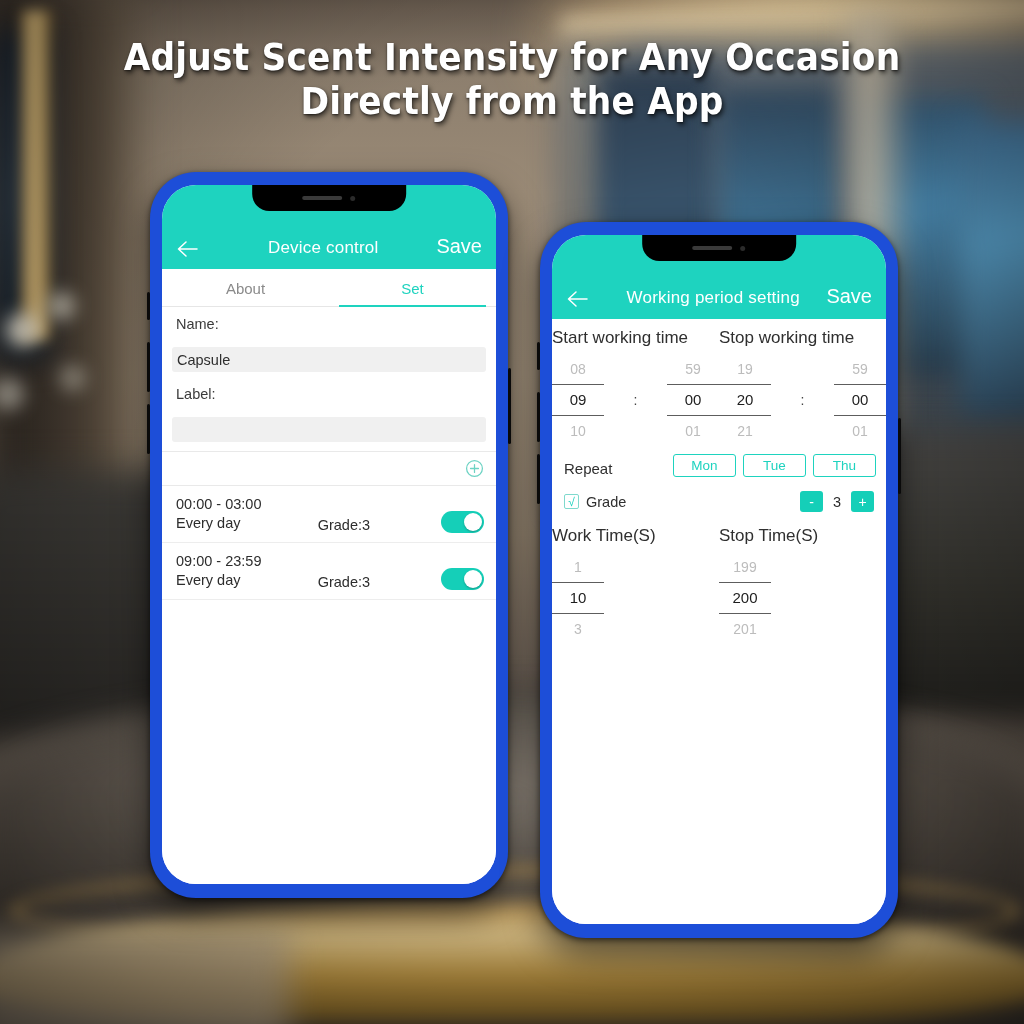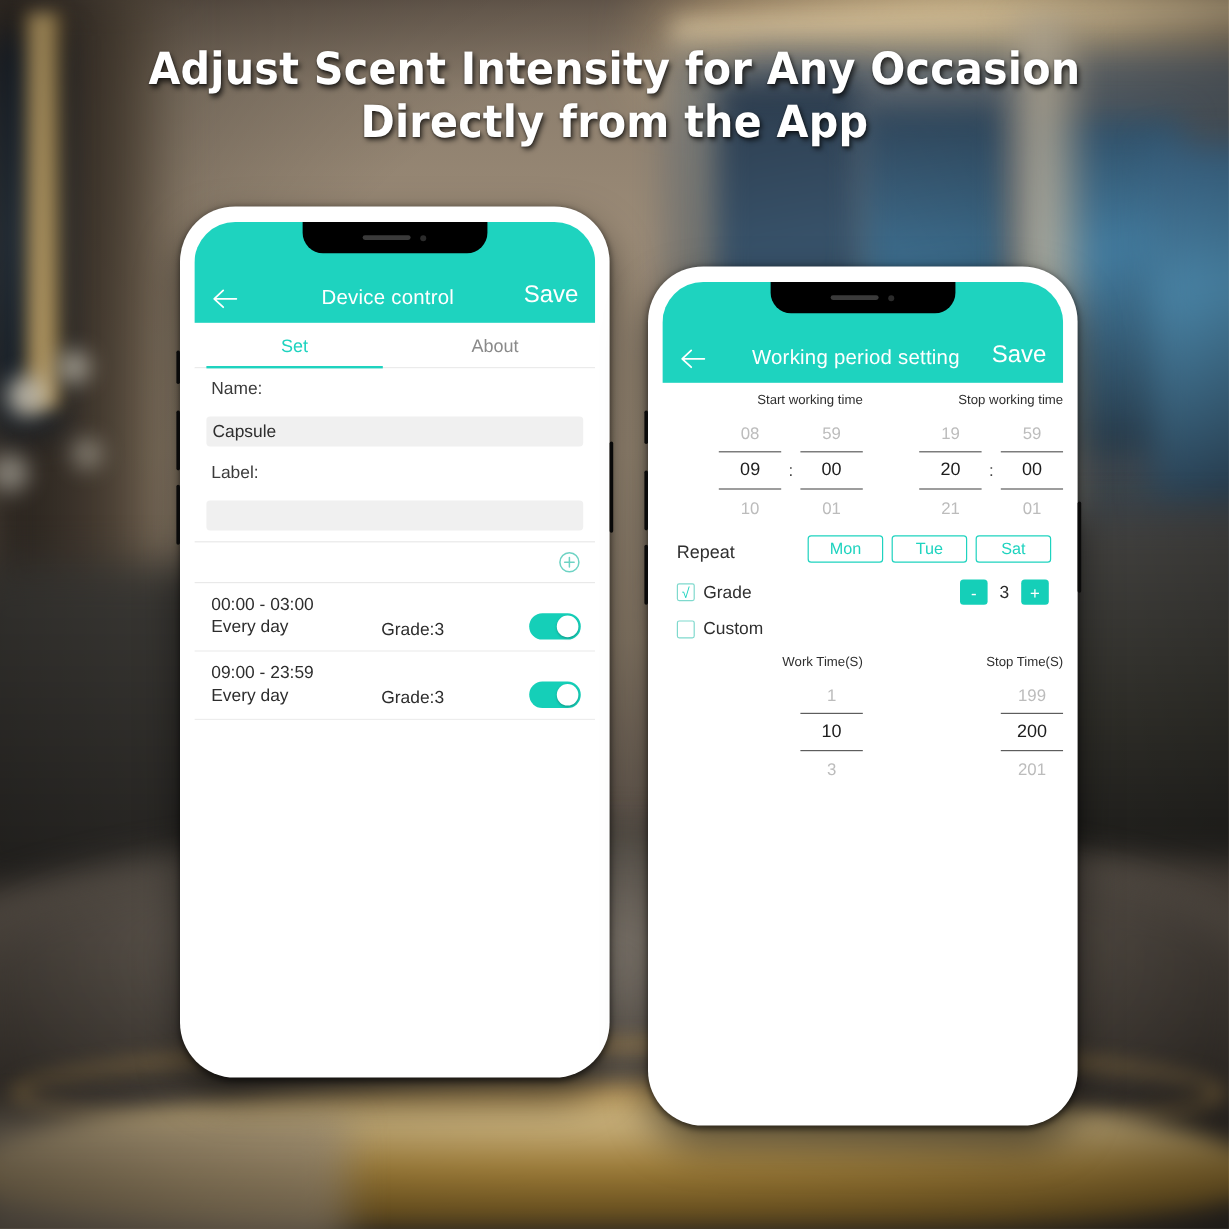--- a/index.html
+++ b/index.html
@@ -163,21 +163,21 @@
     font-size: 37px;
     line-height: 44px;
     letter-spacing: .2px;
     text-shadow: 2px 3px 5px rgba(0,0,0,.62), 0 1px 2px rgba(0,0,0,.5);
     transform: scaleX(.93);
   }
 
   
   .phone {
     position: absolute;
-    background: #ffffff;
+    background: #1d4ed8;
     border-radius: 46px;
     box-shadow: 0 16px 34px rgba(0,0,0,.55), 0 2px 6px rgba(0,0,0,.6);
     padding: 13px 12px 14px 12px;
   }
   .phone .screen {
     position: relative;
     width: 100%; height: 100%;
     background: #fff;
     border-radius: 34px;
     overflow: hidden;
@@ -254,24 +254,24 @@
     width: 43px; height: 22px; border-radius: 12px; background: #15CFB8;
     position: relative; flex: 0 0 auto;
   }
   .toggle .knob {
     position: absolute; top: 2px; right: 2px; width: 18px; height: 18px;
     border-radius: 50%; background: #fff; box-shadow: 0 1px 2px rgba(0,0,0,.25);
   }
 
   
   .col-heads { display: flex; padding: 9px 0 4px; }
-  .col-heads > div { flex: 1; text-align: right; font-size: 11px; color: #2f2f2f; }
+  .col-heads > div { flex: 1; text-align: left; font-size: 17px; color: #2f2f2f; }
 
   .picker-group { display: flex; padding: 2px 0 4px; }
-  .picker-half { flex: 1; display: flex; align-items: center; justify-content: flex-end; gap: 6px; }
+  .picker-half { flex: 1; display: flex; align-items: center; justify-content: space-between; gap: 20px; }
   .wheel { width: 52px; text-align: center; }
   .wheel .ghost { font-size: 14px; color: #bcbcbc; line-height: 30px; }
   .wheel .sel {
     font-size: 15px; color: #1d1d1d; line-height: 30px;
     border-top: 1.6px solid #5d5d5d; border-bottom: 1.6px solid #5d5d5d;
   }
   .colon { font-size: 14px; color: #444; padding-bottom: 1px; }
 
   .repeat-row { display: flex; align-items: center; padding: 4px 10px 2px 12px; gap: 8px; }
   .repeat-label { font-size: 15px; color: #2f2f2f; flex: 0 0 auto; }
@@ -348,22 +348,22 @@
       <div class="back">
         <svg width="22" height="18" viewBox="0 0 22 18">
           <path d="M10 2 L2.5 9 L10 16 M2.5 9 H21" fill="none" stroke="#ffffff" stroke-width="1.5" stroke-linecap="round" stroke-linejoin="round"></path>
         </svg>
       </div>
       <div class="title">Device control</div>
       <div class="save">Save</div>
     </div>
 
     <div class="tabs">
+      <div class="tab">About</div>
       <div class="tab active">Set</div>
-      <div class="tab">About</div>
     </div>
 
     <div class="body">
       <div class="field-label">Name:</div>
       <div class="field-box">Capsule</div>
 
       <div class="field-label">Label:</div>
       <div class="field-box"></div>
 
       <div class="divider-row">
@@ -454,39 +454,35 @@
           </div>
         </div>
       </div>
 
       <div class="repeat-row">
         <div class="repeat-label">Repeat</div>
         <div class="chips">
           <div class="chip-line">
             <div class="chip on">Mon</div>
             <div class="chip on">Tue</div>
-            <div class="chip on">Sat</div>
+            <div class="chip on">Thu</div>
           </div>
         </div>
       </div>
 
       <div class="check-row">
         <div class="checkbox">√</div>
         <div class="ctext">Grade</div>
         <div class="stepper">
           <div class="step-btn">-</div>
           <div class="step-val">3</div>
           <div class="step-btn">+</div>
         </div>
       </div>
 
-      <div class="check-row">
-        <div class="checkbox"></div>
-        <div class="ctext">Custom</div>
-      </div>
 
       <div class="col-heads">
         <div>Work Time(S)</div>
         <div>Stop Time(S)</div>
       </div>
 
       <div class="picker-group">
         <div class="picker-half">
           <div class="wheel">
             <div class="ghost">1</div>

